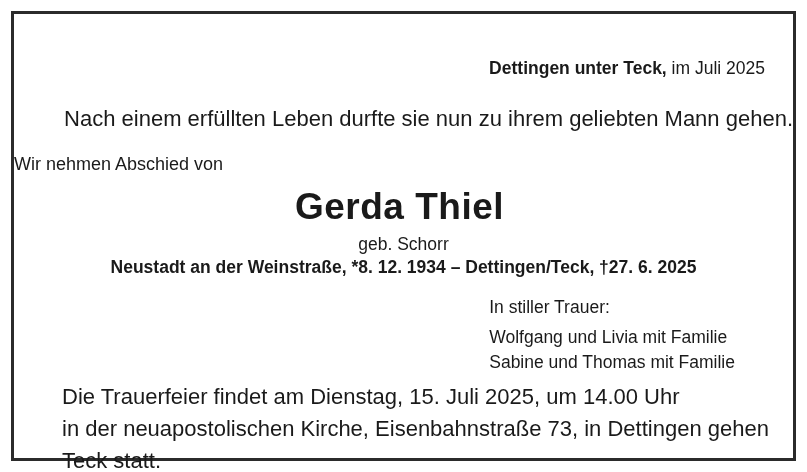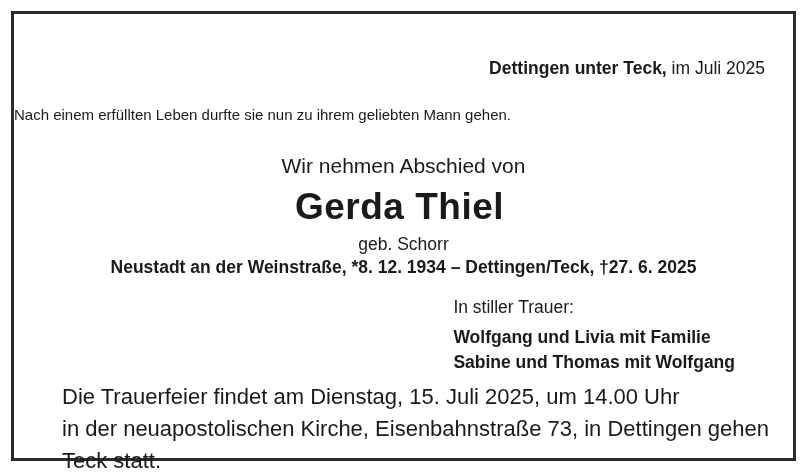--- a/index.html
+++ b/index.html
@@ -43,31 +43,31 @@
   }
   .place-date .place {
     font-weight: bold;
   }
 
   .intro {
     position: absolute;
     left: 0;
     right: 0;
     top: 92px;
-    text-align: left;
-    font-size: 15px;
+    text-align: right;
+    font-size: 22px;
   }
 
   .farewell {
     position: absolute;
     left: 0;
     right: 0;
     top: 140px;
-    text-align: center;
-    font-size: 21px;
+    text-align: left;
+    font-size: 18px;
   }
 
   .name {
     position: absolute;
     left: 0;
     right: 8px;
     top: 172px;
     text-align: center;
     font-size: 37px;
     font-weight: bold;
@@ -98,21 +98,21 @@
     position: absolute;
     right: 58px;
     top: 283px;
     text-align: left;
     font-size: 17.5px;
   }
   .mourners .mourn-head {
     margin-bottom: 7px;
   }
   .mourners .mourn-name {
-    font-weight: bold;
+    font-weight: normal;
     line-height: 1.45;
   }
 
   .ceremony {
     position: absolute;
     left: 48px;
     top: 367px;
     font-size: 22px;
     line-height: 1.45;
   }
@@ -134,21 +134,21 @@
 
     <div class="name">Gerda Thiel</div>
 
     <div class="maiden">geb. Schorr</div>
 
     <div class="dates">Neustadt an der Weinstraße, *8. 12. 1934 – Dettingen/Teck, †27. 6. 2025</div>
 
     <div class="mourners">
       <div class="mourn-head">In stiller Trauer:</div>
       <div class="mourn-name">Wolfgang und Livia mit Familie</div>
-      <div class="mourn-name">Sabine und Thomas mit Wolfgang</div>
+      <div class="mourn-name">Sabine und Thomas mit Familie</div>
     </div>
 
     <div class="ceremony">
       <div>Die Trauerfeier findet am Dienstag, 15. Juli 2025, um 14.00 Uhr</div>
       <div>in der neuapostolischen Kirche, Eisenbahnstraße 73, in Dettingen gehen Teck statt.</div>
     </div>
 
   </div>
 </div>
 

